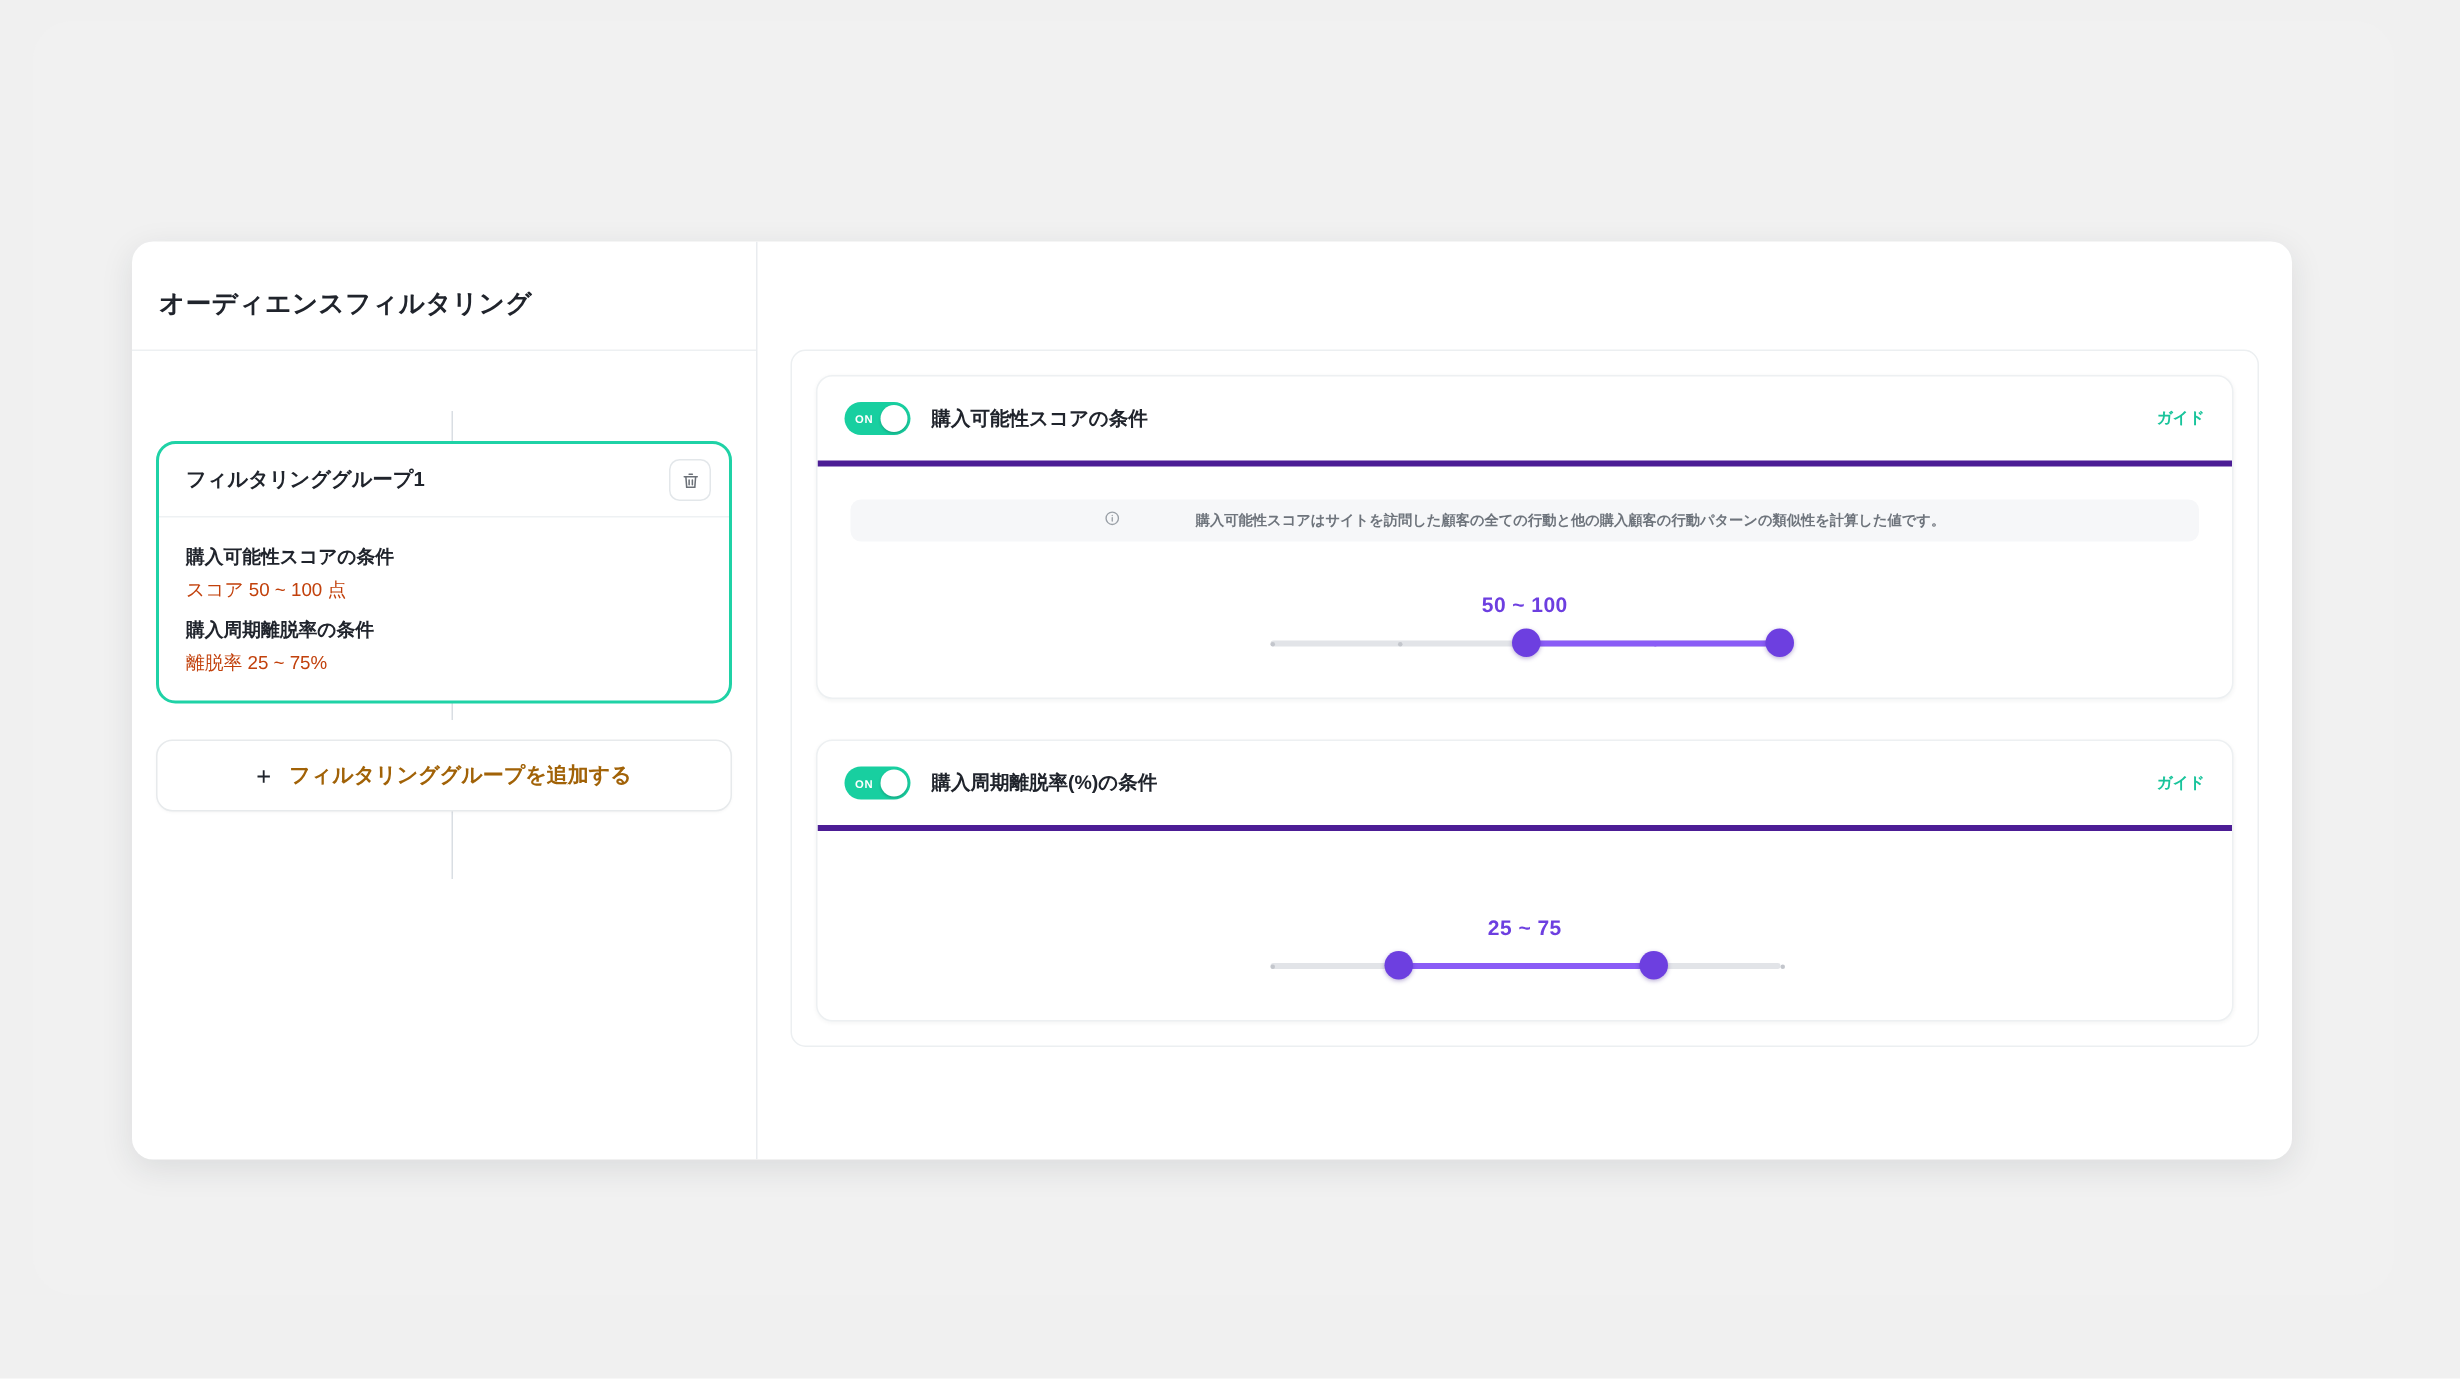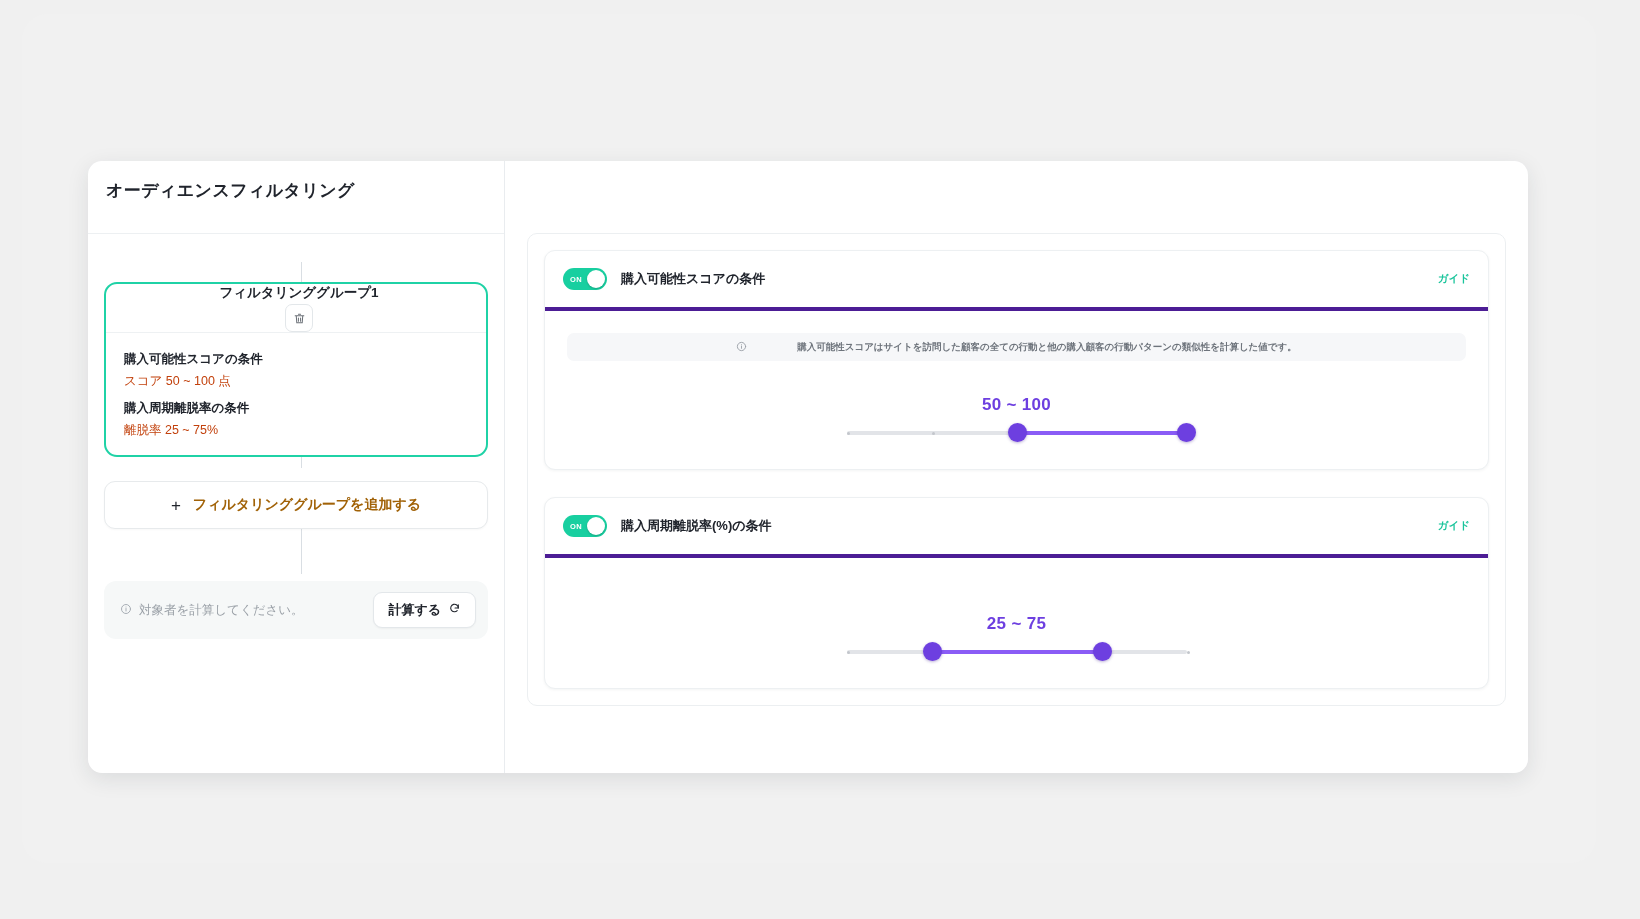--- a/index.html
+++ b/index.html
@@ -20,21 +20,21 @@
     display:flex;overflow:hidden;
   }
   
   .left-pane{
     width:417px;min-width:417px;height:100%;
     border-right:1px solid #e9ecef;
     box-sizing:border-box;position:relative;
   }
   .left-title{
     font-size:17px;font-weight:700;color:#20242c;
-    padding:18px 0 0 18px;letter-spacing:.4px;
+    padding:30px 0 0 18px;letter-spacing:.4px;
   }
   .left-divider{
     position:absolute;left:0;top:72px;width:100%;height:1px;background:#edf0f2;
   }
   .left-body{position:relative;padding:32px 16px 0 16px;}
   .connector{
     position:absolute;left:213px;width:1px;background:#d9dee3;
   }
   .c1{top:60px;height:50px;}
   .c2{top:230px;height:36px;}
@@ -48,21 +48,21 @@
     width:36px;height:36px;border-radius:10px;background:#d7e6e2;
     display:flex;align-items:center;justify-content:center;flex:0 0 36px;
   }
   .all-customers-label{font-size:13px;font-weight:700;color:#23272f;}
   .group-card{
     position:relative;margin-top:48px;border:2px solid #1fd2a6;
     border-radius:13px;background:#fff;overflow:hidden;
   }
   .group-head{
     display:flex;align-items:center;justify-content:space-between;
-    height:48px;padding:0 12px 0 18px;border-bottom:1px solid #eef1f3;flex-direction:column;
+    height:48px;padding:0 12px 0 18px;border-bottom:1px solid #eef1f3;
   }
   .group-title{font-size:13.5px;font-weight:700;color:#20242c;}
   .trash-btn{
     width:26px;height:26px;border:1px solid #e3e7ea;border-radius:7px;
     background:#fff;display:flex;align-items:center;justify-content:center;
     cursor:pointer;
   }
   .group-body{padding:14px 18px 16px 18px;}
   .cond-name{font-size:12.5px;font-weight:700;color:#20242c;margin:4px 0 5px;}
   .cond-val{font-size:12.5px;color:#c2410c;margin:0 0 10px;}
@@ -115,21 +115,21 @@
     margin-left:auto;font-size:10.5px;font-weight:700;color:#19c49b;cursor:pointer;
   }
   .cond-body{padding:22px 22px 34px 22px;}
   .info-banner{
     background:#f6f7f9;border-radius:7px;height:28px;
     display:flex;align-items:center;justify-content:center;gap:7px;
   }
   .info-text{font-size:9.5px;color:#6e747c;font-weight:700;padding-left:43px;}
   .slider-wrap{margin:34px auto 0;width:340px;position:relative;}
   .slider-value{
-    text-align:center;font-size:17px;font-weight:700;color:#6d3fe0;
+    text-align:center;font-size:14px;font-weight:700;color:#6d3fe0;
     margin-bottom:16px;letter-spacing:.3px;
   }
   .track{position:relative;height:4px;background:#e2e4e8;border-radius:2px;}
   .track-fill{position:absolute;top:0;height:4px;background:#8a5cf6;border-radius:2px;}
   .tick{position:absolute;top:1px;width:3px;height:3px;border-radius:50%;background:#c3c6cc;}
   .tick.on{background:#8a5cf6;}
   .handle{
     position:absolute;top:-8px;width:19px;height:19px;border-radius:50%;
     background:#6d3fe0;cursor:pointer;box-shadow:0 1px 3px rgba(60,30,140,.35);
   }
@@ -166,40 +166,20 @@
             <div class="cond-name">購入周期離脱率の条件</div>
             <div class="cond-val last">離脱率 25 ~ 75%</div>
           </div>
         </div>
 
         <div class="add-group">
           <span class="add-plus">+</span>
           <span class="add-label">フィルタリンググループを追加する</span>
         </div>
 
-        <div class="calc-bar">
-          <div class="calc-note">
-            <span>
-              <svg width="12" height="12" viewBox="0 0 24 24" fill="none" stroke="#a8aeb5" stroke-width="2" stroke-linecap="round">
-                <circle cx="12" cy="12" r="9"></circle>
-                  <path d="M12 8h.01M12 11v5"></path>
-              </svg>
-            </span>
-            <span>対象者を計算してください。</span>
-          </div>
-          <div class="calc-btn">
-            <span>計算する</span>
-            <span>
-              <svg width="13" height="13" viewBox="0 0 24 24" fill="none" stroke="#20242c" stroke-width="2" stroke-linecap="round">
-                <path d="M19 11a7 7 0 1 0-2 5"></path>
-                  <path d="M19 5v6h-6"></path>
-              </svg>
-            </span>
-          </div>
-        </div>
       </div>
     </div>
 
     <div class="right-pane">
       <div class="right-inner">
 
         <div class="cond-card">
           <div class="cond-head">
             <div class="toggle">
               <span class="toggle-text">ON</span>

